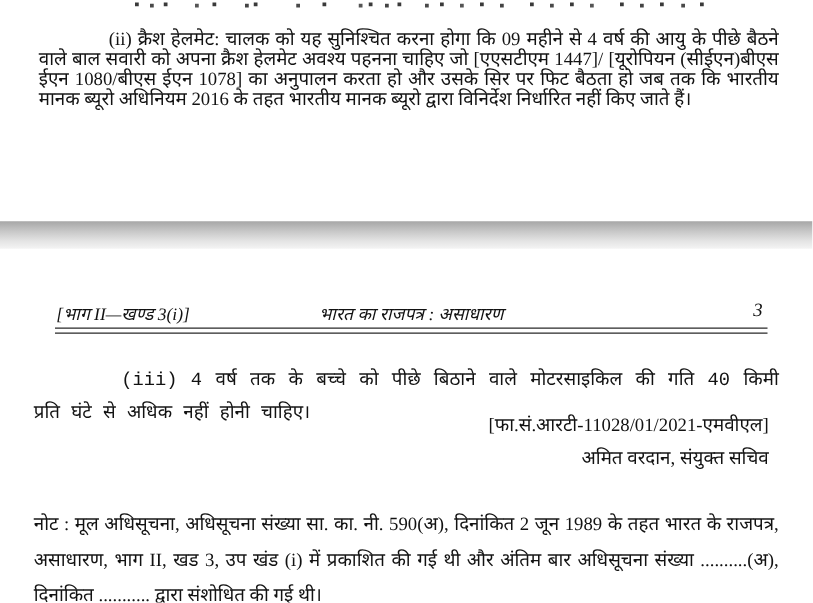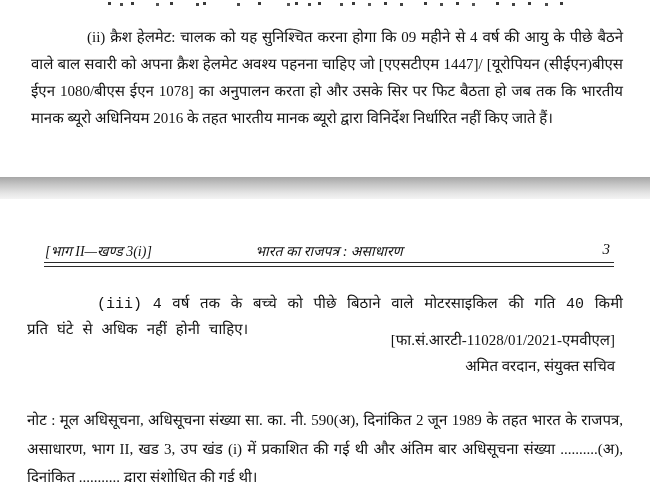--- a/index.html
+++ b/index.html
@@ -24,21 +24,21 @@
       528px 0 0 #3a3a3a, 545px 1px 0 #4a4a4a, 560px 0 0 #3a3a3a;
   }
   .para{
     position:absolute;
     font-size:15px;
     text-align:justify;
     color:#121212;
   }
   .para-ii{
     top:9px;left:31px;width:592px;
-    line-height:27px;
+    line-height:16px;
     text-indent:56px;
   }
   .page-separator{
     position:absolute;
     top:177px;left:0;width:650px;height:22px;
     background:linear-gradient(to bottom,#a6a6a6 0%,#c6c6c6 35%,#e4e4e4 72%,#f4f4f4 100%);
   }
   .header-row{
     position:absolute;
     top:241px;left:45px;width:568px;height:18px;

